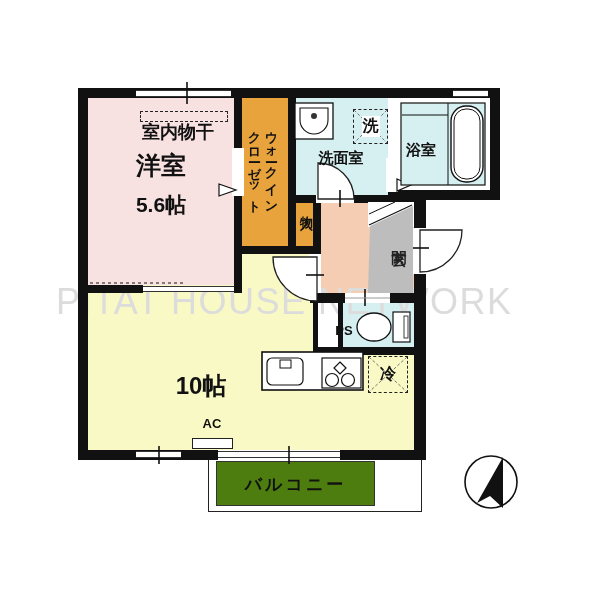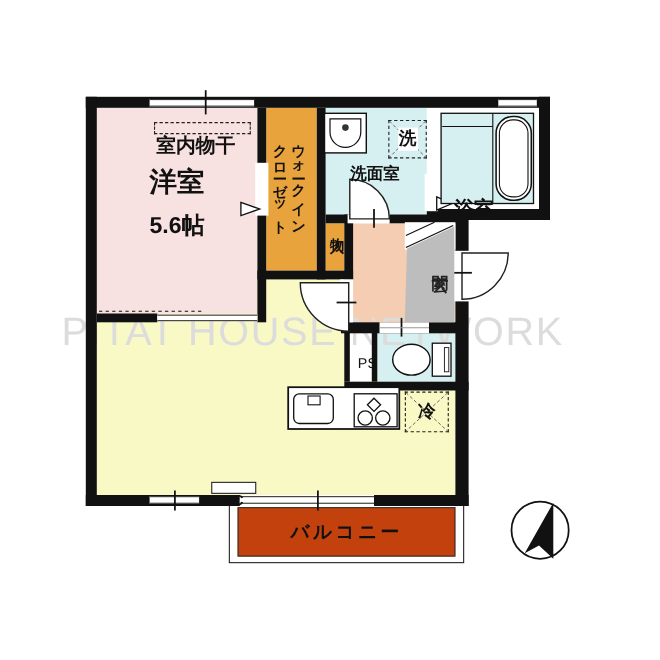--- a/index.html
+++ b/index.html
@@ -31,21 +31,21 @@
   <div class="room" style="left: 88px; top: 98px; width: 146px; height: 187px; background-color: rgb(248, 225, 225);"></div>
   <div class="room" style="left: 242px; top: 98px; width: 46px; height: 148px; background-color: rgb(232, 163, 60);"></div>
   <div class="room" style="left: 296px; top: 98px; width: 92px; height: 97px; background-color: rgb(214, 240, 241);"></div>
   <div class="room" style="left:396px;top:98px;width:94px;height:92px;background:#fff;"></div>
   <div class="room" style="left: 296px; top: 203px; width: 17px; height: 43px; background-color: rgb(232, 163, 60);"></div>
   <div class="room" style="left: 318px; top: 203px; width: 96px; height: 90px; background-color: rgb(244, 205, 178);"></div>
   <div class="room" style="left: 343px; top: 301px; width: 71px; height: 46px; background-color: rgb(214, 240, 241);"></div>
   <div class="psbox" style="left:318px;top:301px;width:20px;height:46px;"></div>
 
   <div class="balc-frame" style="left:208px;top:453px;width:214px;height:59px;"></div>
-  <div class="balc-inner" style="left: 216px; top: 461px; width: 198px; height: 45px; background-color: #c2410c;">
+  <div class="balc-inner" style="left: 216px; top: 461px; width: 159px; height: 45px; background-color: #4d7c0f;">
     <span class="lab" style="left:50%;top:50%;font-size:17px;letter-spacing:3px;">バルコニー</span>
   </div>
 
   <div id="watermark">PITAT HOUSE NETWORK</div>
 
   <div class="wall" style="left:78px;top:88px;width:422px;height:10px;"></div>
   <div class="wall" style="left:78px;top:88px;width:10px;height:372px;"></div>
   <div class="wall" style="left:78px;top:450px;width:140px;height:10px;"></div>
   <div class="wall" style="left:340px;top:450px;width:86px;height:10px;"></div>
   <div class="wall" style="left:490px;top:88px;width:10px;height:112px;"></div>
@@ -149,19 +149,20 @@
   <span class="lab" style="left:161px;top:165px;font-size:25px;">洋室</span>
   <span class="lab" style="left:161px;top:205px;font-size:21px;">5.6帖</span>
   <span class="lab" style="left:178px;top:132px;font-size:18px;">室内物干</span>
 
   <div class="vlab" style="left:246px;top:122px;height:132px;font-size:13px;letter-spacing:2px;line-height:17px;">
     <span style="display:block;">ウォークイン</span>
     <span style="display:block;">クローゼット</span>
   </div>
 
   <span class="lab" style="left:341px;top:158px;font-size:15px;">洗面室</span>
-  <span class="lab" style="left:431px;top:150px;font-size:18px;margin-top:39px;">浴室</span>
+  <span class="lab" style="left:421px;top:150px;font-size:15px;">浴室</span>
   <div class="vlab" style="left:297px;top:206px;font-size:13px;">物入</div>
   <div class="vlab" style="left:389px;top:238px;font-size:15px;color:#222;">玄関</div>
-  <span class="lab" style="left:334px;top:330px;font-size:13px;font-weight:400;">PS</span>
-  <span class="lab" style="left:212px;top:455px;font-size:13px;">AC</span>
+  <span class="lab" style="left:344px;top:330px;font-size:13px;font-weight:700;">PS</span>
+  <span class="lab" style="left:201px;top:386px;font-size:24px;">10帖</span>
+  <span class="lab" style="left:212px;top:423px;font-size:13px;">AC</span>
 
 </div>
 
 </body></html>

